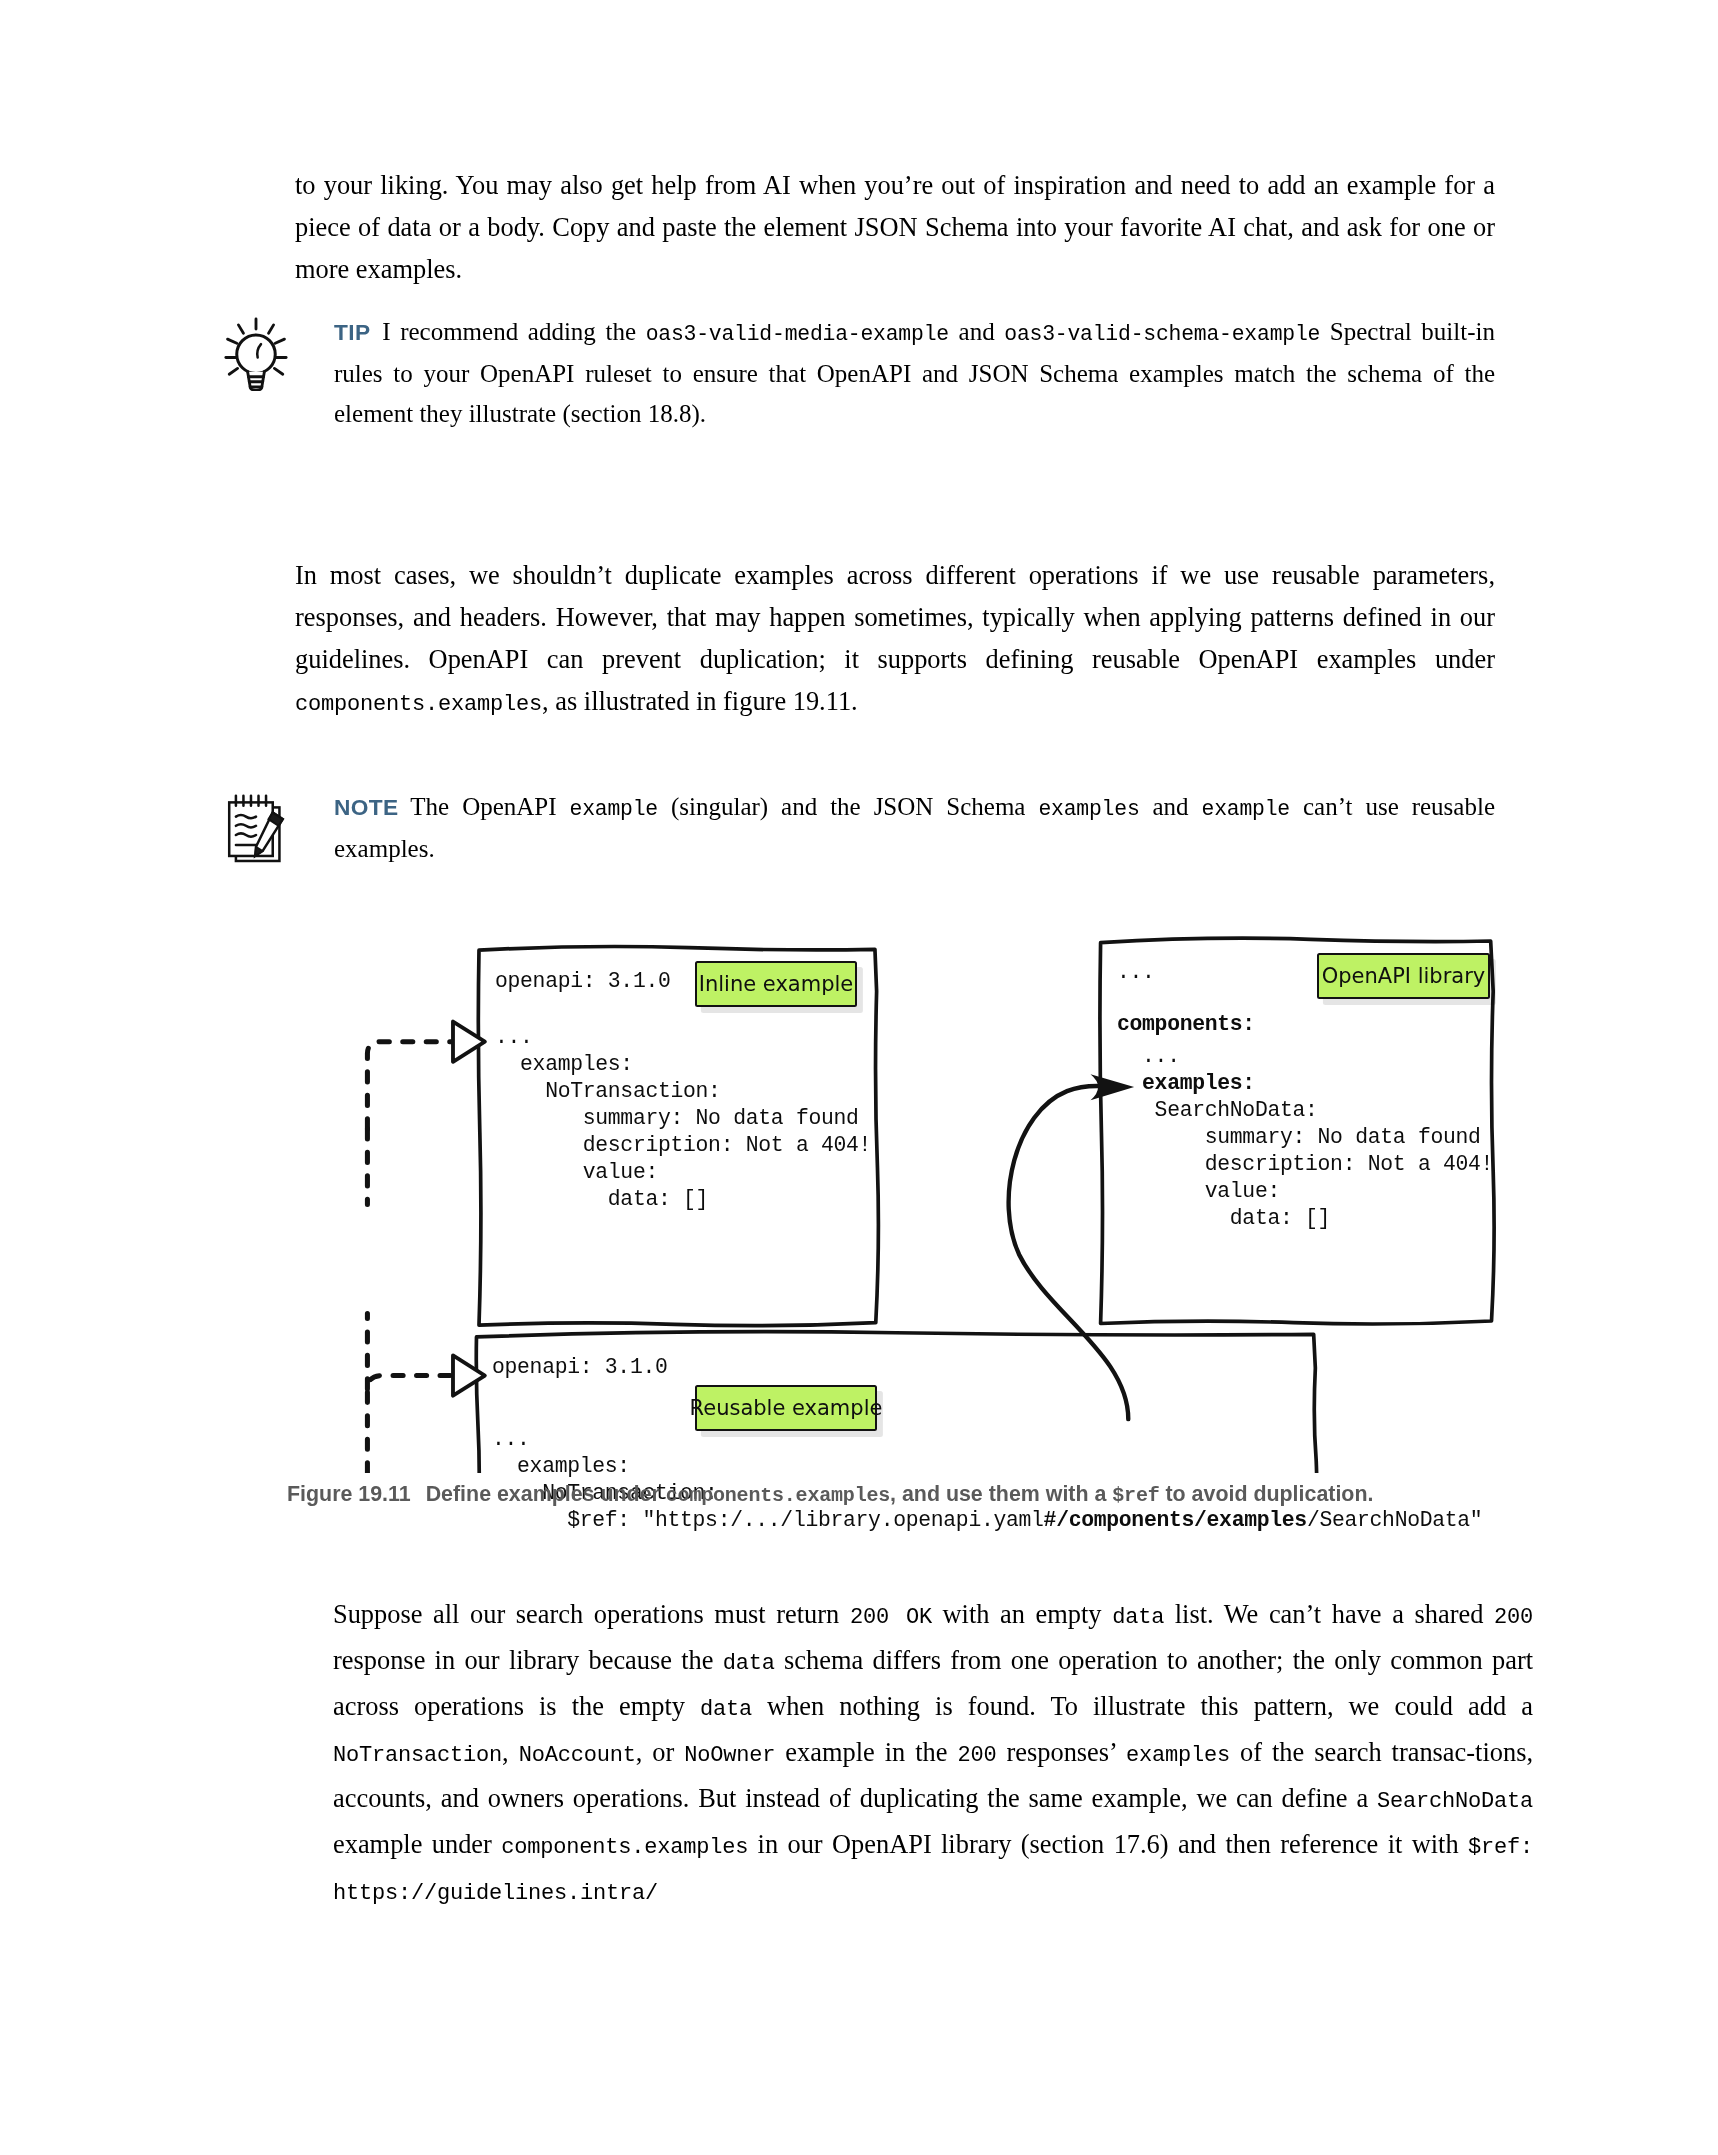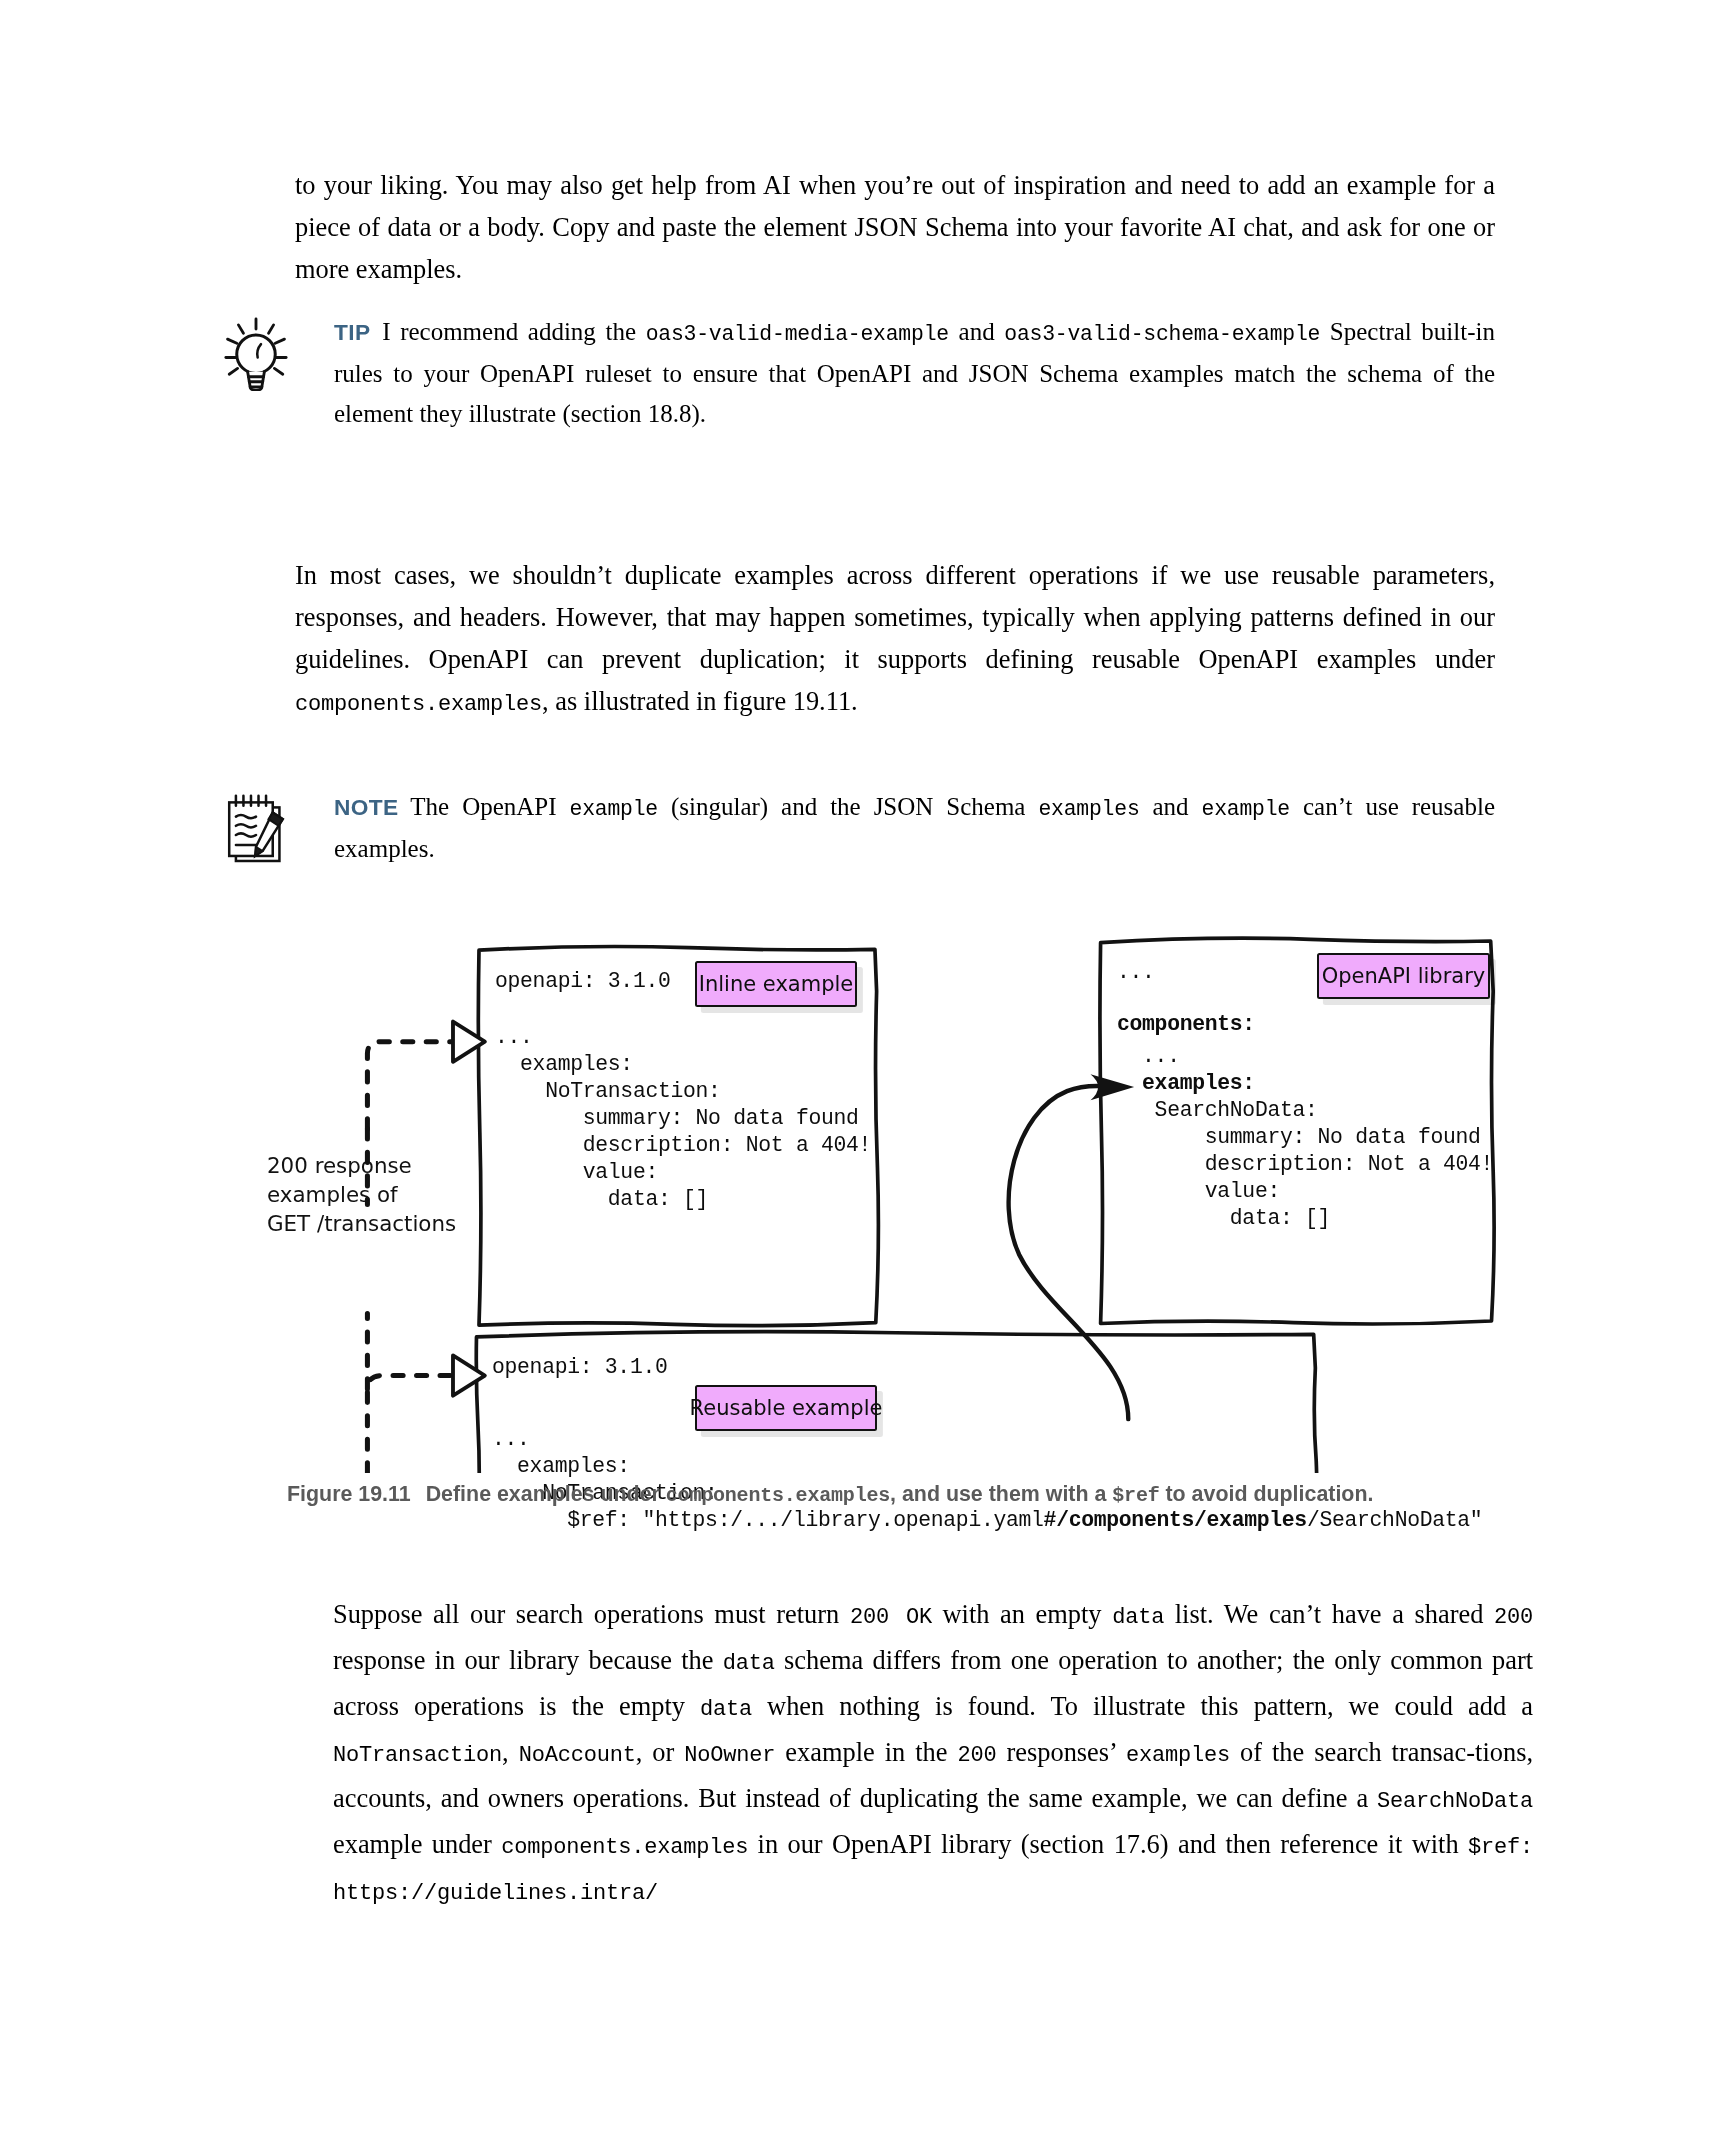--- a/index.html
+++ b/index.html
@@ -152,21 +152,21 @@
     white-space: pre;
     letter-spacing: -0.3px;
     color: #0d0d0d;
   }
   .yaml b { font-weight: bold; }
 
   .sticky {
     position: absolute;
     border: 2.9px solid #121212;
     border-radius: 2.5px;
-    background: #f0abfc;
+    background: #bef264;
     box-shadow: 5.9px 5.9px 0 rgba(0,0,0,.10);
     font-family: "DejaVu Sans", sans-serif;
     font-size: 21px;
     line-height: 1;
     display: flex;
     align-items: center;
     justify-content: center;
     color: #0f0f0f;
     white-space: nowrap;
   }
@@ -339,23 +339,20 @@
 
     <div class="fbox" style="left:492px; top:435px; width:1024px;">
       <div class="yaml">openapi: 3.1.0</div>
       <div class="yaml" style="margin-top:45px;"><span>...
   examples:
     NoTransaction:
       $ref: "https:/.../library.openapi.yaml</span><b>#/components/examples</b><span>/SearchNoData"</span></div>
     </div>
     <div class="sticky" style="left:695px; top:466px; width:178px; height:42px;">Reusable example</div>
 
-    <div class="handlabel" style="left:267px; top:232px; width:227px;">200 response
-examples of
-GET /transactions</div>
   </div>
 
   <div class="figcap" style="top:1477px;">
     <span class="lbl">Figure 19.11</span><span>Define examples under </span><code>components.examples</code><span>, and use them with a </span><code>$ref</code><span> to avoid duplication.</span>
   </div>
 
   <div class="col" style="top:1593px;margin-left:38px;">
     <p class="body"><span>Suppose all our search operations must return </span><code>200 OK</code><span> with an empty </span><code>data</code><span> list. We can’t have a shared </span><code>200</code><span> response in our library because the </span><code>data</code><span> schema differs from one operation to another; the only common part across operations is the empty </span><code>data</code><span> when nothing is found. To illustrate this pattern, we could add a </span><code>NoTransaction</code><span>, </span><code>NoAccount</code><span>, or </span><code>NoOwner</code><span> example in the </span><code>200</code><span> responses’ </span><code>examples</code><span> of the search transac-tions, accounts, and owners operations. But instead of duplicating the same example, we can define a </span><code>SearchNoData</code><span> example under </span><code>components.examples</code><span> in our OpenAPI library (section 17.6) and then reference it with </span><code>$ref: https://guidelines.intra/</code></p>
   </div>
 

